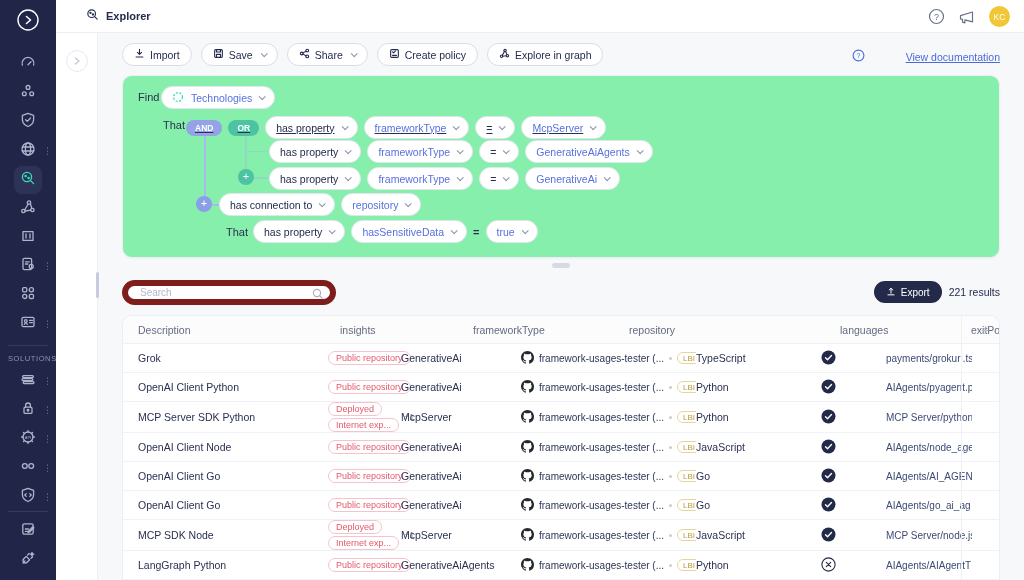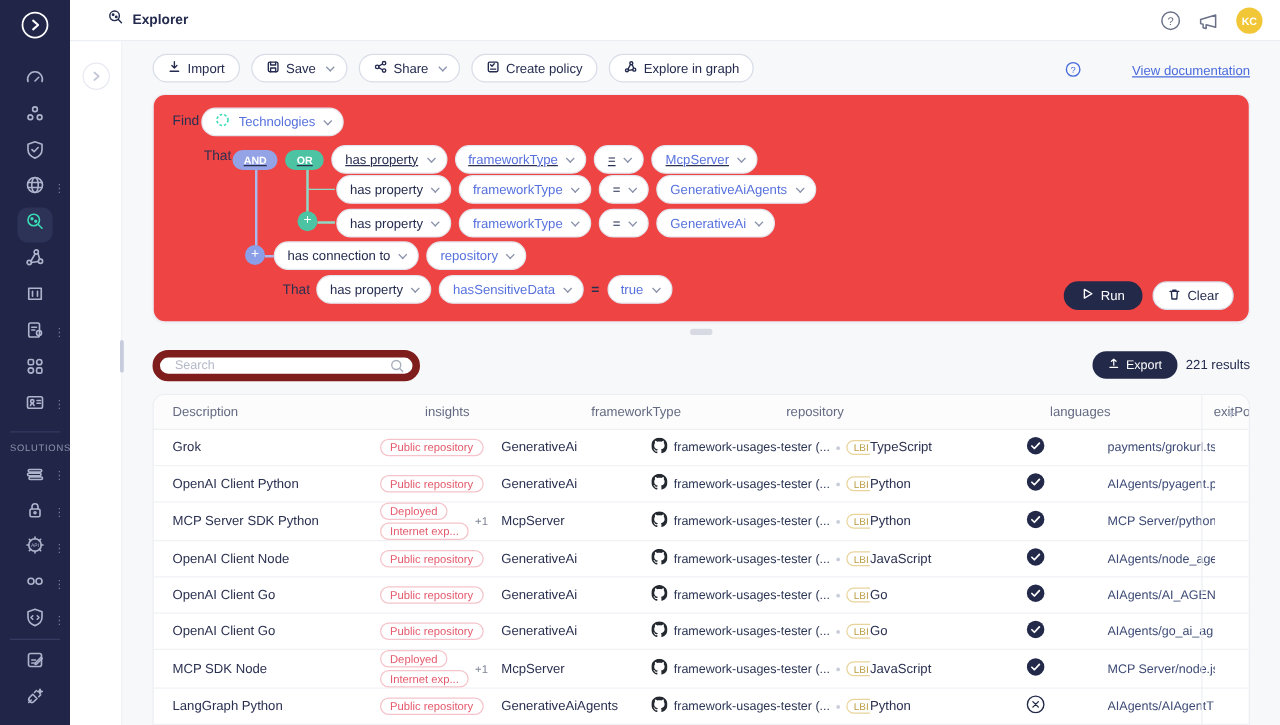--- a/index.html
+++ b/index.html
@@ -19,36 +19,36 @@
 
   
   .rail { position:absolute; left:56px; top:33px; bottom:0; width:42px; background:#ffffff; border-right:1px solid #eef0f4; z-index:20; }
   .rail-btn { position:absolute; left:10px; top:17px; width:22px; height:22px; border-radius:50%; border:1px solid #e8eaf1; background:#fff; display:flex; align-items:center; justify-content:center; cursor:pointer; }
   .rail-scroll { position:absolute; right:-2px; top:239px; width:3px; height:26px; border-radius:2px; background:#c6cbdd; }
 
   
   .topbar { position:absolute; left:56px; right:0; top:0; height:33px; background:#fff; border-bottom:1px solid #eceef3; z-index:25; display:flex; align-items:center; }
   .tb-title { font-size:11px; font-weight:bold; color:#242b4e; margin-left:6px; }
   .tb-right { position:absolute; right:14px; top:0; height:33px; display:flex; align-items:center; gap:13px; }
-  .avatar { width:21px; height:21px; border-radius:50%; background:#f2c737; color:#fff; font-size:8.5px; font-weight:bold; display:flex; align-items:center; justify-content:center; }
+  .avatar { width:21px; height:21px; border-radius:50%; background:#f2c737; color:#fff; font-size:8.5px; font-weight:normal; display:flex; align-items:center; justify-content:center; }
   .iconbtn { display:flex; align-items:center; justify-content:center; cursor:pointer; }
 
   
   .main { position:absolute; left:98px; top:33px; right:0; bottom:0; background:#f7f8fa; }
 
   .btn { display:inline-flex; align-items:center; gap:5px; height:23px; padding:0 11px; background:#fff; border:1px solid #d9dde8; border-radius:12px; font-size:10.5px; color:#242b4e; cursor:pointer; white-space:nowrap; }
   .btn svg { stroke:#242b4e; fill:none; stroke-width:1.2; stroke-linecap:round; stroke-linejoin:round; }
   .btn .chev { margin-left:3px; }
   .chev { width:5px; height:5px; border-right:1.3px solid #8a92ab; border-bottom:1.3px solid #8a92ab; transform:rotate(45deg) translateY(-1px); display:inline-block; }
   .toolbar { position:absolute; left:24px; top:10px; display:flex; gap:9px; }
   .viewdoc { position:absolute; right:24px; top:16px; display:flex; align-items:center; gap:5px; font-size:10.5px; color:#4a6bdb; cursor:pointer; }
   .viewdoc a { color:#4a6bdb; text-decoration:underline;margin-left:36px; }
 
   
-  .qcard { position:absolute; left:24px; top:42px; width:878px; height:183px; background:#ef4444; border:1px solid #eceef3; border-radius:10px; box-shadow:0 1px 2px rgba(30,40,80,.03); }
+  .qcard { position:absolute; left:24px; top:42px; width:878px; height:183px; background:#86efac; border:1px solid #eceef3; border-radius:10px; box-shadow:0 1px 2px rgba(30,40,80,.03); }
   .qlabel { position:absolute; font-size:11px; color:#2a3050; }
   .pillrow { position:absolute; display:flex; align-items:center; gap:6px; }
   .pill { display:inline-flex; align-items:center; gap:7px; height:23px; padding:0 10px; border:1px solid #e3e6ee; border-radius:12px; background:#fff; font-size:10.5px; color:#242b4e; cursor:pointer; white-space:nowrap; }
   .pill .val { color:#5671dd; }
   .badge { height:16px; padding:0 9px; border-radius:9px; color:#fff; font-size:8.5px; font-weight:bold; display:inline-flex; align-items:center; cursor:pointer; }
   .badge.and { background:#93a3e6; }
   .badge.or  { background:#4cc3a3; }
   .qline { position:absolute; }
   .pluscirc { position:absolute; width:16px; height:16px; border-radius:50%; color:#fff; font-size:11px; line-height:15px; text-align:center; cursor:pointer; }
   .pluscirc.teal { background:#4cc3a3; }
@@ -65,21 +65,21 @@
   .btn-export { display:inline-flex; align-items:center; gap:5px; height:22px; padding:0 12px; background:#232949; border-radius:12px; color:#fff; font-size:10px; cursor:pointer; border:none; }
   .rescount { font-size:10.5px; color:#242b4e; }
 
   .tcard { position:absolute; left:24px; top:282px; width:878px; height:300px; background:#fff; border:1px solid #eceef3; border-radius:10px 10px 0 0; overflow:hidden; }
   .tg { display:grid; grid-template-columns:166px 97px 120px 175px 95px 95px 86px; padding-left:15px; align-items:center; }
   .thead { height:28px; border-bottom:1px solid #eef0f4; color:#646b82; font-size:10.5px; background:#fcfcfd;gap:36px; }
   .trow { height:29px; border-bottom:1px solid #f1f2f6; font-size:10.5px; color:#2a3050; }
   .trow.tall { height:31px; }
   .tsep { position:absolute; left:838px; top:0; bottom:0; border-left:1px solid #eef0f4; }
   .addcol { position:absolute; left:847px; top:0; width:30px; height:28px; display:flex; align-items:center; justify-content:center; color:#b9bfce; font-size:13px; cursor:pointer; }
-  .ppill { display:inline-flex; align-items:center; height:14px; padding:0 7px; border:1px solid #f5c4ca; border-radius:8px; color:#e4596b; font-size:9px; background:#fff; white-space:nowrap; }
+  .ppill { display:inline-flex; align-items:center; height:14px; padding:0 7px; border:1px solid #f5c4ca; border-radius:8px; color:#e4596b; font-size:9px; background:#fff; white-space:nowrap;margin-left:24px; }
   .pillstack { display:flex; flex-direction:column; gap:2px; align-items:flex-start; }
   .insights-cell { display:flex; align-items:center; gap:5px; }
   .plusone { font-size:9px; color:#7d8496; }
   .repo-cell { display:flex; align-items:center; gap:5px; overflow:hidden; white-space:nowrap; }
   .repo-link { color:#2c3655; font-size:10px; cursor:pointer; }
   .dot { width:3px; height:3px; border-radius:50%; background:#c9cdd9; flex:none; }
   .lbi { display:inline-flex; align-items:center; height:12px; padding:0 5px; border:1px solid #e8d49a; border-radius:7px; color:#bb9c42; font-size:8px; flex:none; }
   .exit-cell { padding-left:30px; }
   .cr-cell { overflow:hidden; white-space:nowrap; }
   .cr-link { color:#3d4a75; font-size:10px; cursor:pointer;margin-top:28px; }
@@ -410,34 +410,20 @@
           <span class="val">hasSensitiveData</span>
           <span class="chev"></span>
         </span>
       <span class="qlabel" style="position:static;font-weight:bold;">=</span>
       <span class="pill">
           <span class="val">true</span>
           <span class="chev"></span>
         </span>
     </div>
 
-    <div class="runrow">
-      <button class="btn-run">
-        <span><svg width="10" height="10" viewBox="0 0 10 10">
-              <path d="M2.5 1.5l6 3.5-6 3.5z" stroke="#fff" stroke-width="1.1" fill="none" stroke-linejoin="round"></path>
-            </svg></span>
-        <span>Run</span>
-      </button>
-      <button class="btn">
-        <span><svg width="11" height="11" viewBox="0 0 12 12">
-              <path d="M2.2 3.4h7.6M4.6 3.4V2.4h2.8v1M3.4 3.4l.5 6.6h4.2l.5-6.6"></path>
-            </svg></span>
-        <span>Clear</span>
-      </button>
-    </div>
   </div>
 
   <div class="handle"></div>
 
   <input class="search" placeholder="Search" style="">
   <span class="search-ic"><svg width="12" height="12" viewBox="0 0 12 12">
         <circle cx="5" cy="5" r="3.6" stroke="#a9aebd" stroke-width="1.1" fill="none"></circle>
         <path d="M7.8 7.8l2.4 2.4" stroke="#a9aebd" stroke-width="1.1" stroke-linecap="round"></path>
       </svg></span>
   <div class="exportrow">

